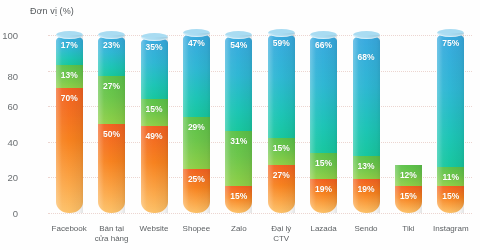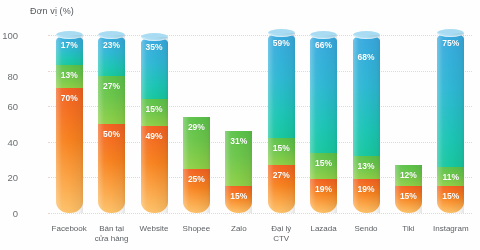--- a/index.html
+++ b/index.html
@@ -202,30 +202,40 @@
         <div class="seg seg-mid" style="height: 26.7px;">
           <div class="shade"></div>
           <div class="seg-label" style="top: 6px;">15%</div>
         </div>
         <div class="seg seg-bottom" style="height: 87.22px;">
           <div class="shade"></div>
           <div class="seg-label" style="top: 6px;">49%</div>
         </div>
       </div>
       <div class="bar-stack" style="left: 134.9px; bottom: 7px;">
+        <div class="seg seg-top" style="height: 83.66px;">
+          <div class="cap"></div>
+          <div class="shade"></div>
+          <div class="seg-label" style="top: 6px;">47%</div>
+        </div>
         <div class="seg seg-mid" style="height: 51.62px;">
           <div class="shade"></div>
           <div class="seg-label" style="top: 6px;">29%</div>
         </div>
         <div class="seg seg-bottom" style="height: 44.5px;">
           <div class="shade"></div>
           <div class="seg-label" style="top: 6px;">25%</div>
         </div>
       </div>
       <div class="bar-stack" style="left: 177.3px; bottom: 7px;">
+        <div class="seg seg-top" style="height: 96.12px;">
+          <div class="cap"></div>
+          <div class="shade"></div>
+          <div class="seg-label" style="top: 6px;">54%</div>
+        </div>
         <div class="seg seg-mid" style="height: 55.18px;">
           <div class="shade"></div>
           <div class="seg-label" style="top: 6px;">31%</div>
         </div>
         <div class="seg seg-bottom" style="height: 26.7px;">
           <div class="shade"></div>
           <div class="seg-label" style="top: 6px;">15%</div>
         </div>
       </div>
       <div class="bar-stack" style="left: 219.7px; bottom: 7px;">

